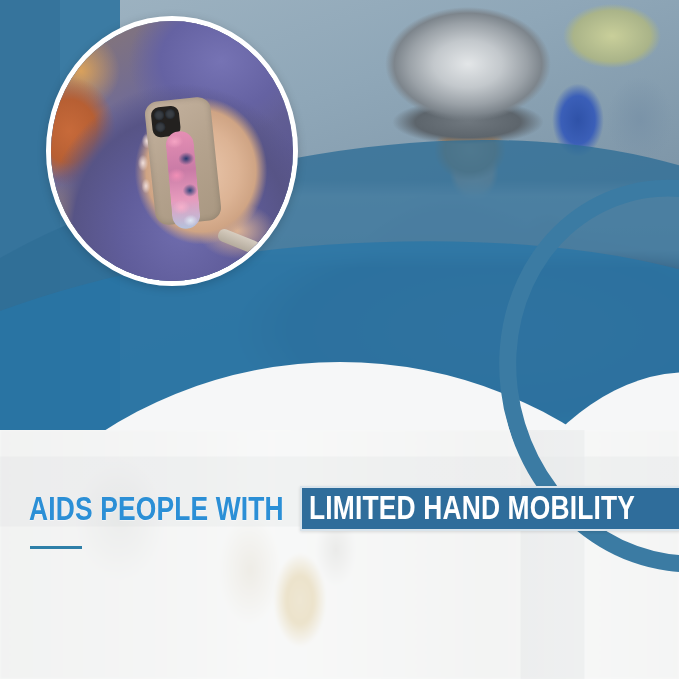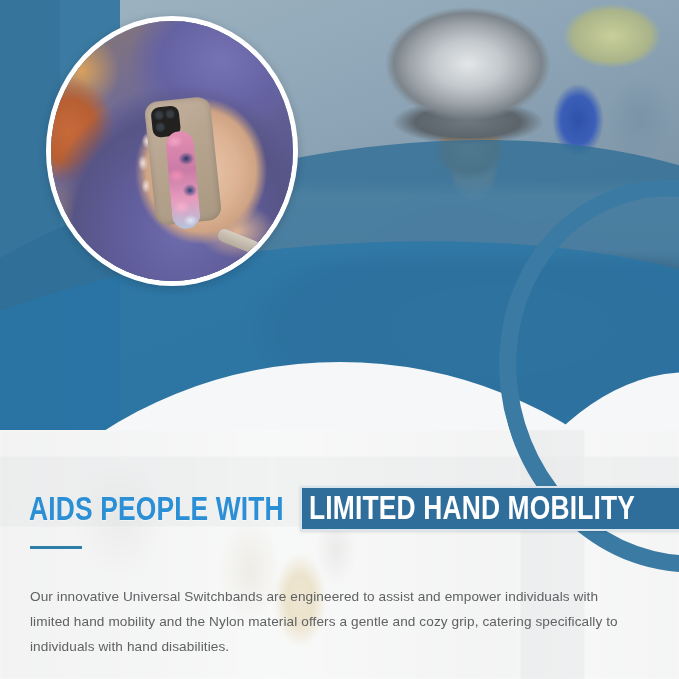--- a/index.html
+++ b/index.html
@@ -282,15 +282,14 @@
 
   <div class="headline">
     <span class="hl-a">AIDS PEOPLE WITH</span>
     <span class="hl-b-box">
       <span class="hl-b">LIMITED HAND MOBILITY</span>
     </span>
   </div>
 
   <div class="rule"></div>
 
-  <p class="body-copy">Our innovative Universal Switchbands are engineered to assist and empower individuals with limited hand mobility and the Nylon material offers a gentle and cozy grip, catering specifically to individuals with hand disabilities.</p>
 
 </div>
 
 </body></html>

